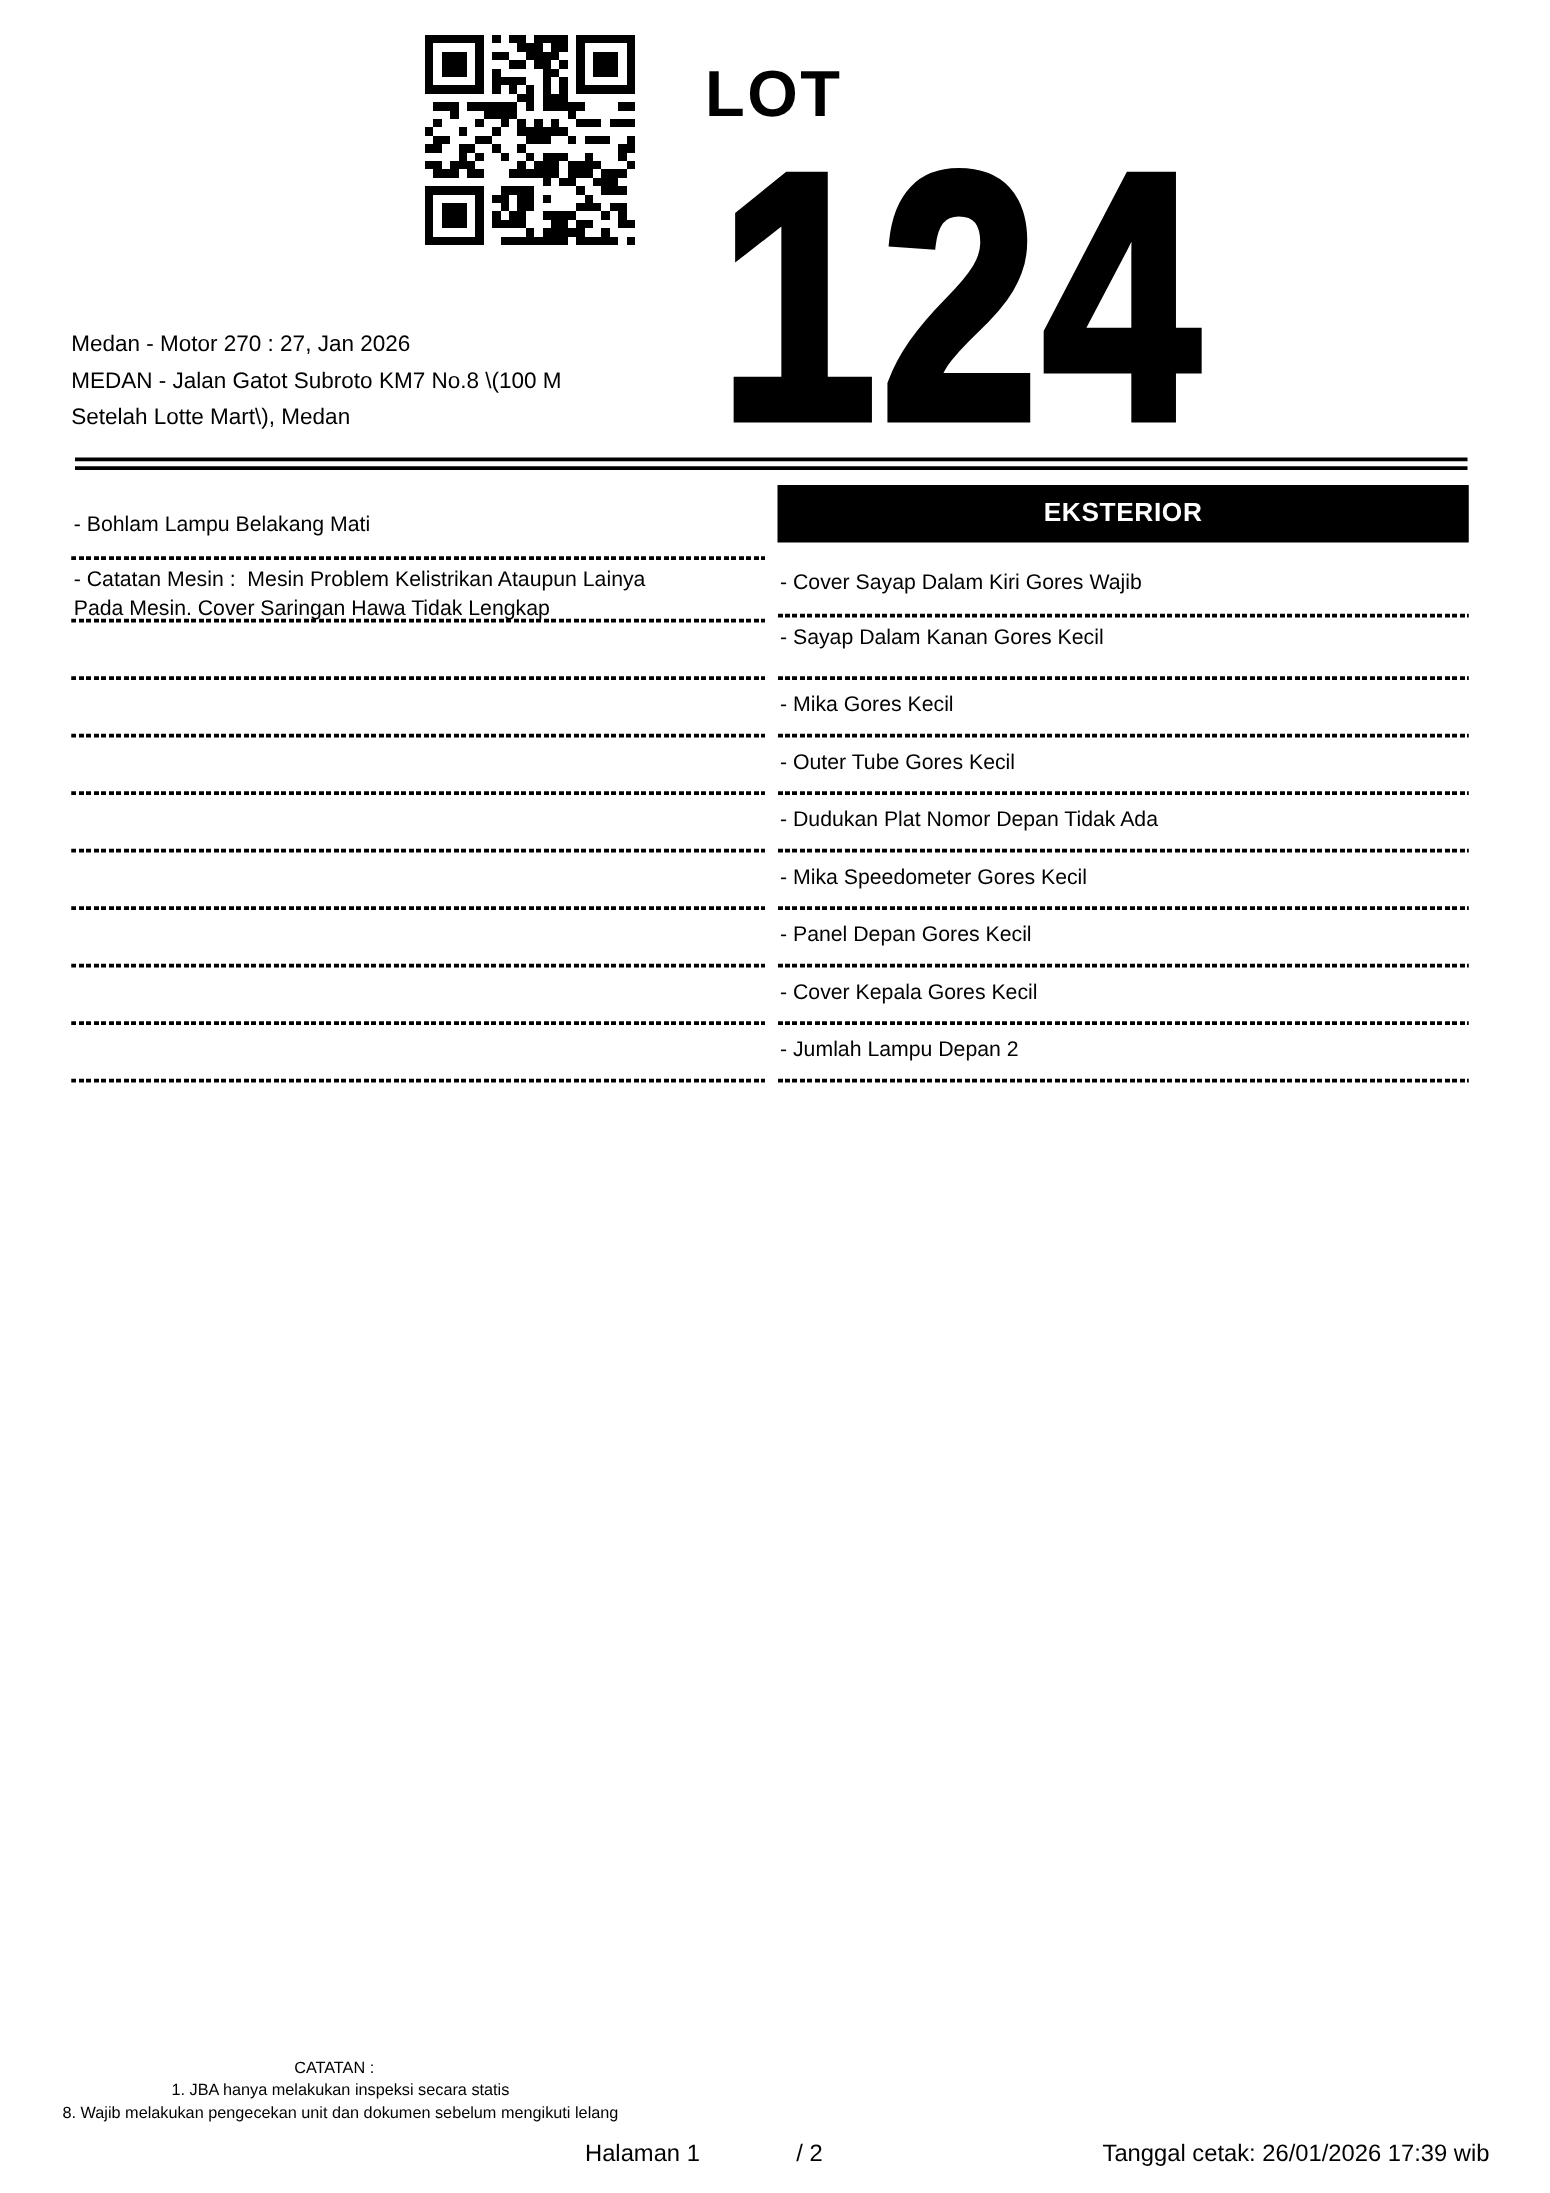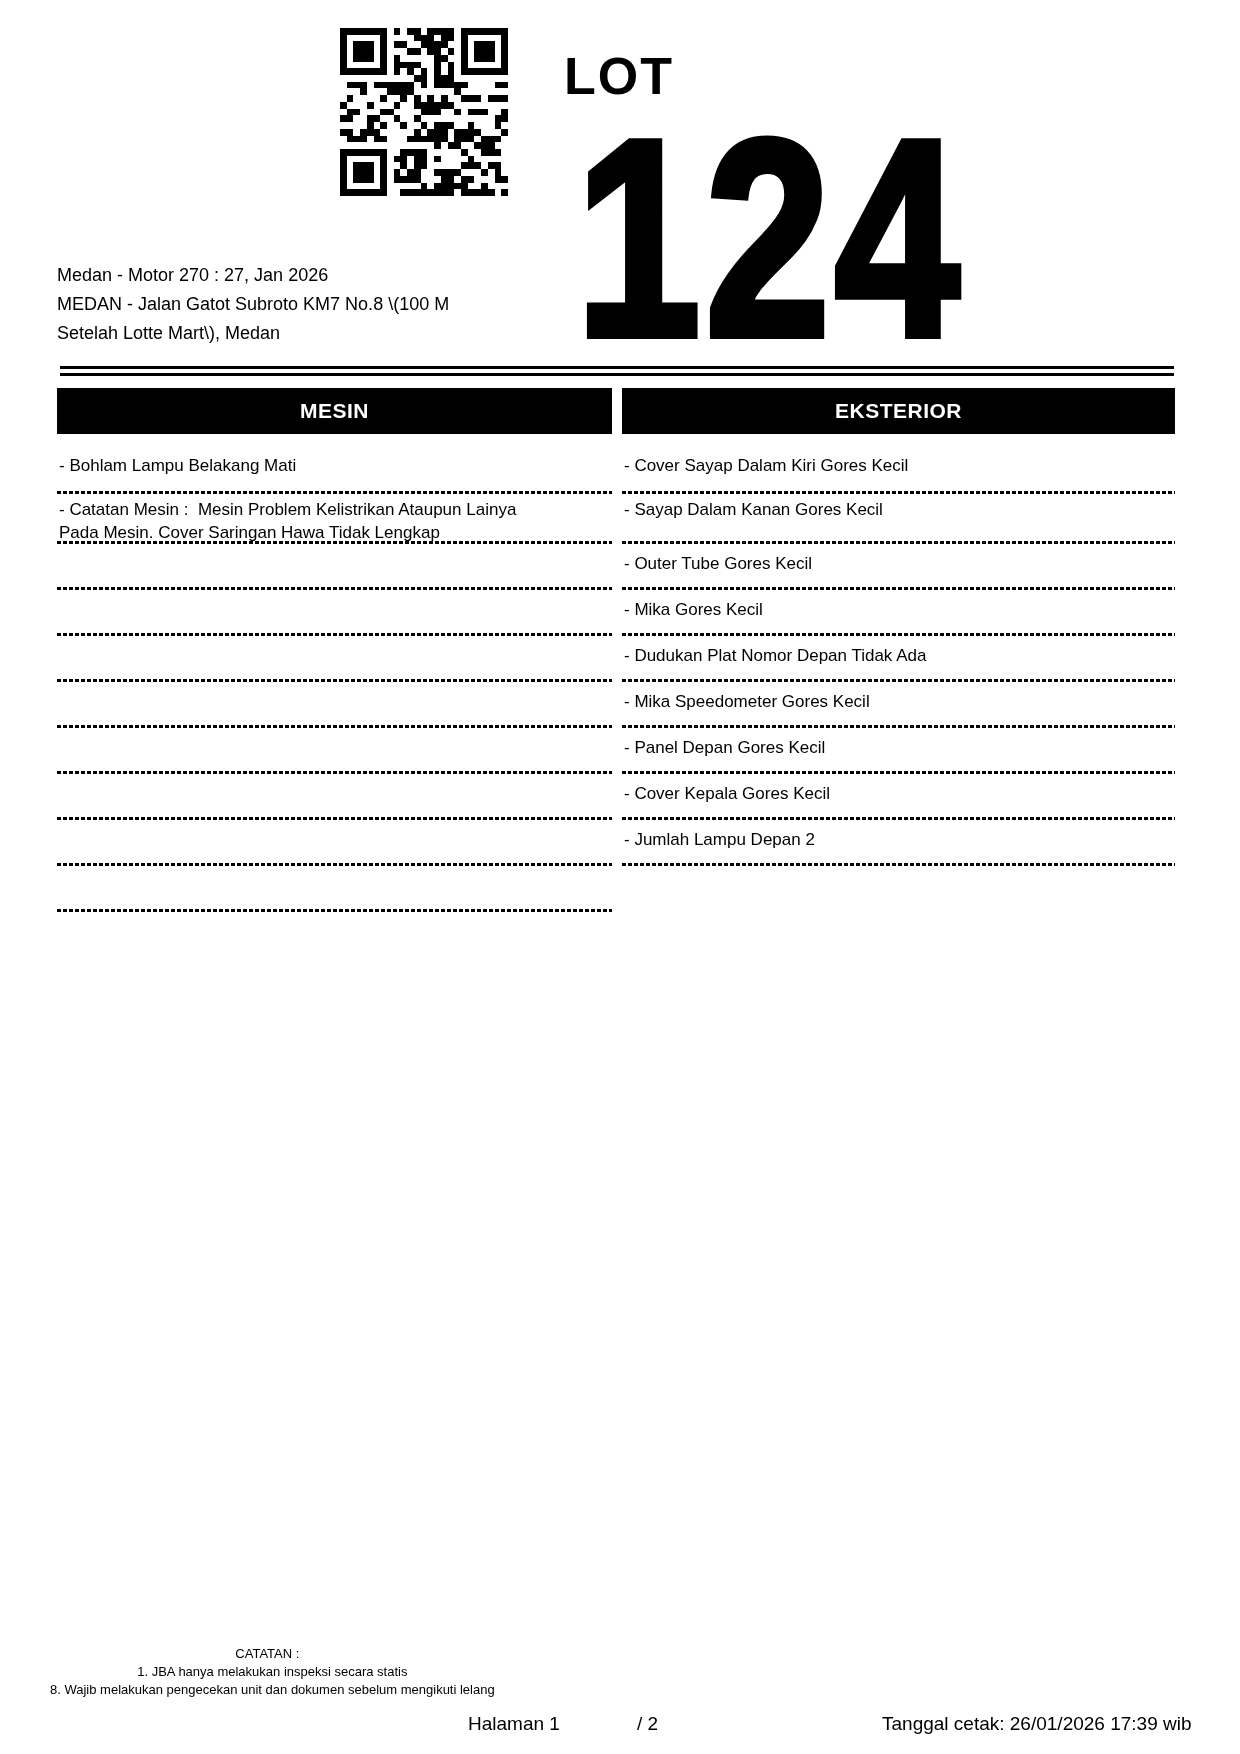--- a/index.html
+++ b/index.html
@@ -370,21 +370,20 @@
 <div class="abs venue">
   <div>Medan - Motor 270 : 27, Jan 2026</div>
   <div>MEDAN - Jalan Gatot Subroto KM7 No.8 \(100 M</div>
   <div>Setelah Lotte Mart\), Medan</div>
 </div>
 
 <div class="abs rule"></div>
 
 <div class="abs cols" id="cols">
     <div class="section left">
-      <div class="bar">MESIN</div>
       <div class="row r0">
         <span class="txt">- Bohlam Lampu Belakang Mati</span>
       </div>
       <div class="row r1">
         <span class="txt">- Catatan Mesin :  Mesin Problem Kelistrikan Ataupun Lainya
 Pada Mesin. Cover Saringan Hawa Tidak Lengkap</span>
       </div>
       <div class="row rn">
         <span class="txt"></span>
       </div>
@@ -406,30 +405,30 @@
       <div class="row rn">
         <span class="txt"></span>
       </div>
       <div class="row rn">
         <span class="txt"></span>
       </div>
     </div>
     <div class="section right">
       <div class="bar">EKSTERIOR</div>
       <div class="row r0">
-        <span class="txt">- Cover Sayap Dalam Kiri Gores Kecil</span>
+        <span class="txt">- Cover Sayap Dalam Kiri Gores Wajib</span>
       </div>
       <div class="row r1">
         <span class="txt">- Sayap Dalam Kanan Gores Kecil</span>
       </div>
       <div class="row rn">
+        <span class="txt">- Mika Gores Kecil</span>
+      </div>
+      <div class="row rn">
         <span class="txt">- Outer Tube Gores Kecil</span>
-      </div>
-      <div class="row rn">
-        <span class="txt">- Mika Gores Kecil</span>
       </div>
       <div class="row rn">
         <span class="txt">- Dudukan Plat Nomor Depan Tidak Ada</span>
       </div>
       <div class="row rn">
         <span class="txt">- Mika Speedometer Gores Kecil</span>
       </div>
       <div class="row rn">
         <span class="txt">- Panel Depan Gores Kecil</span>
       </div>

